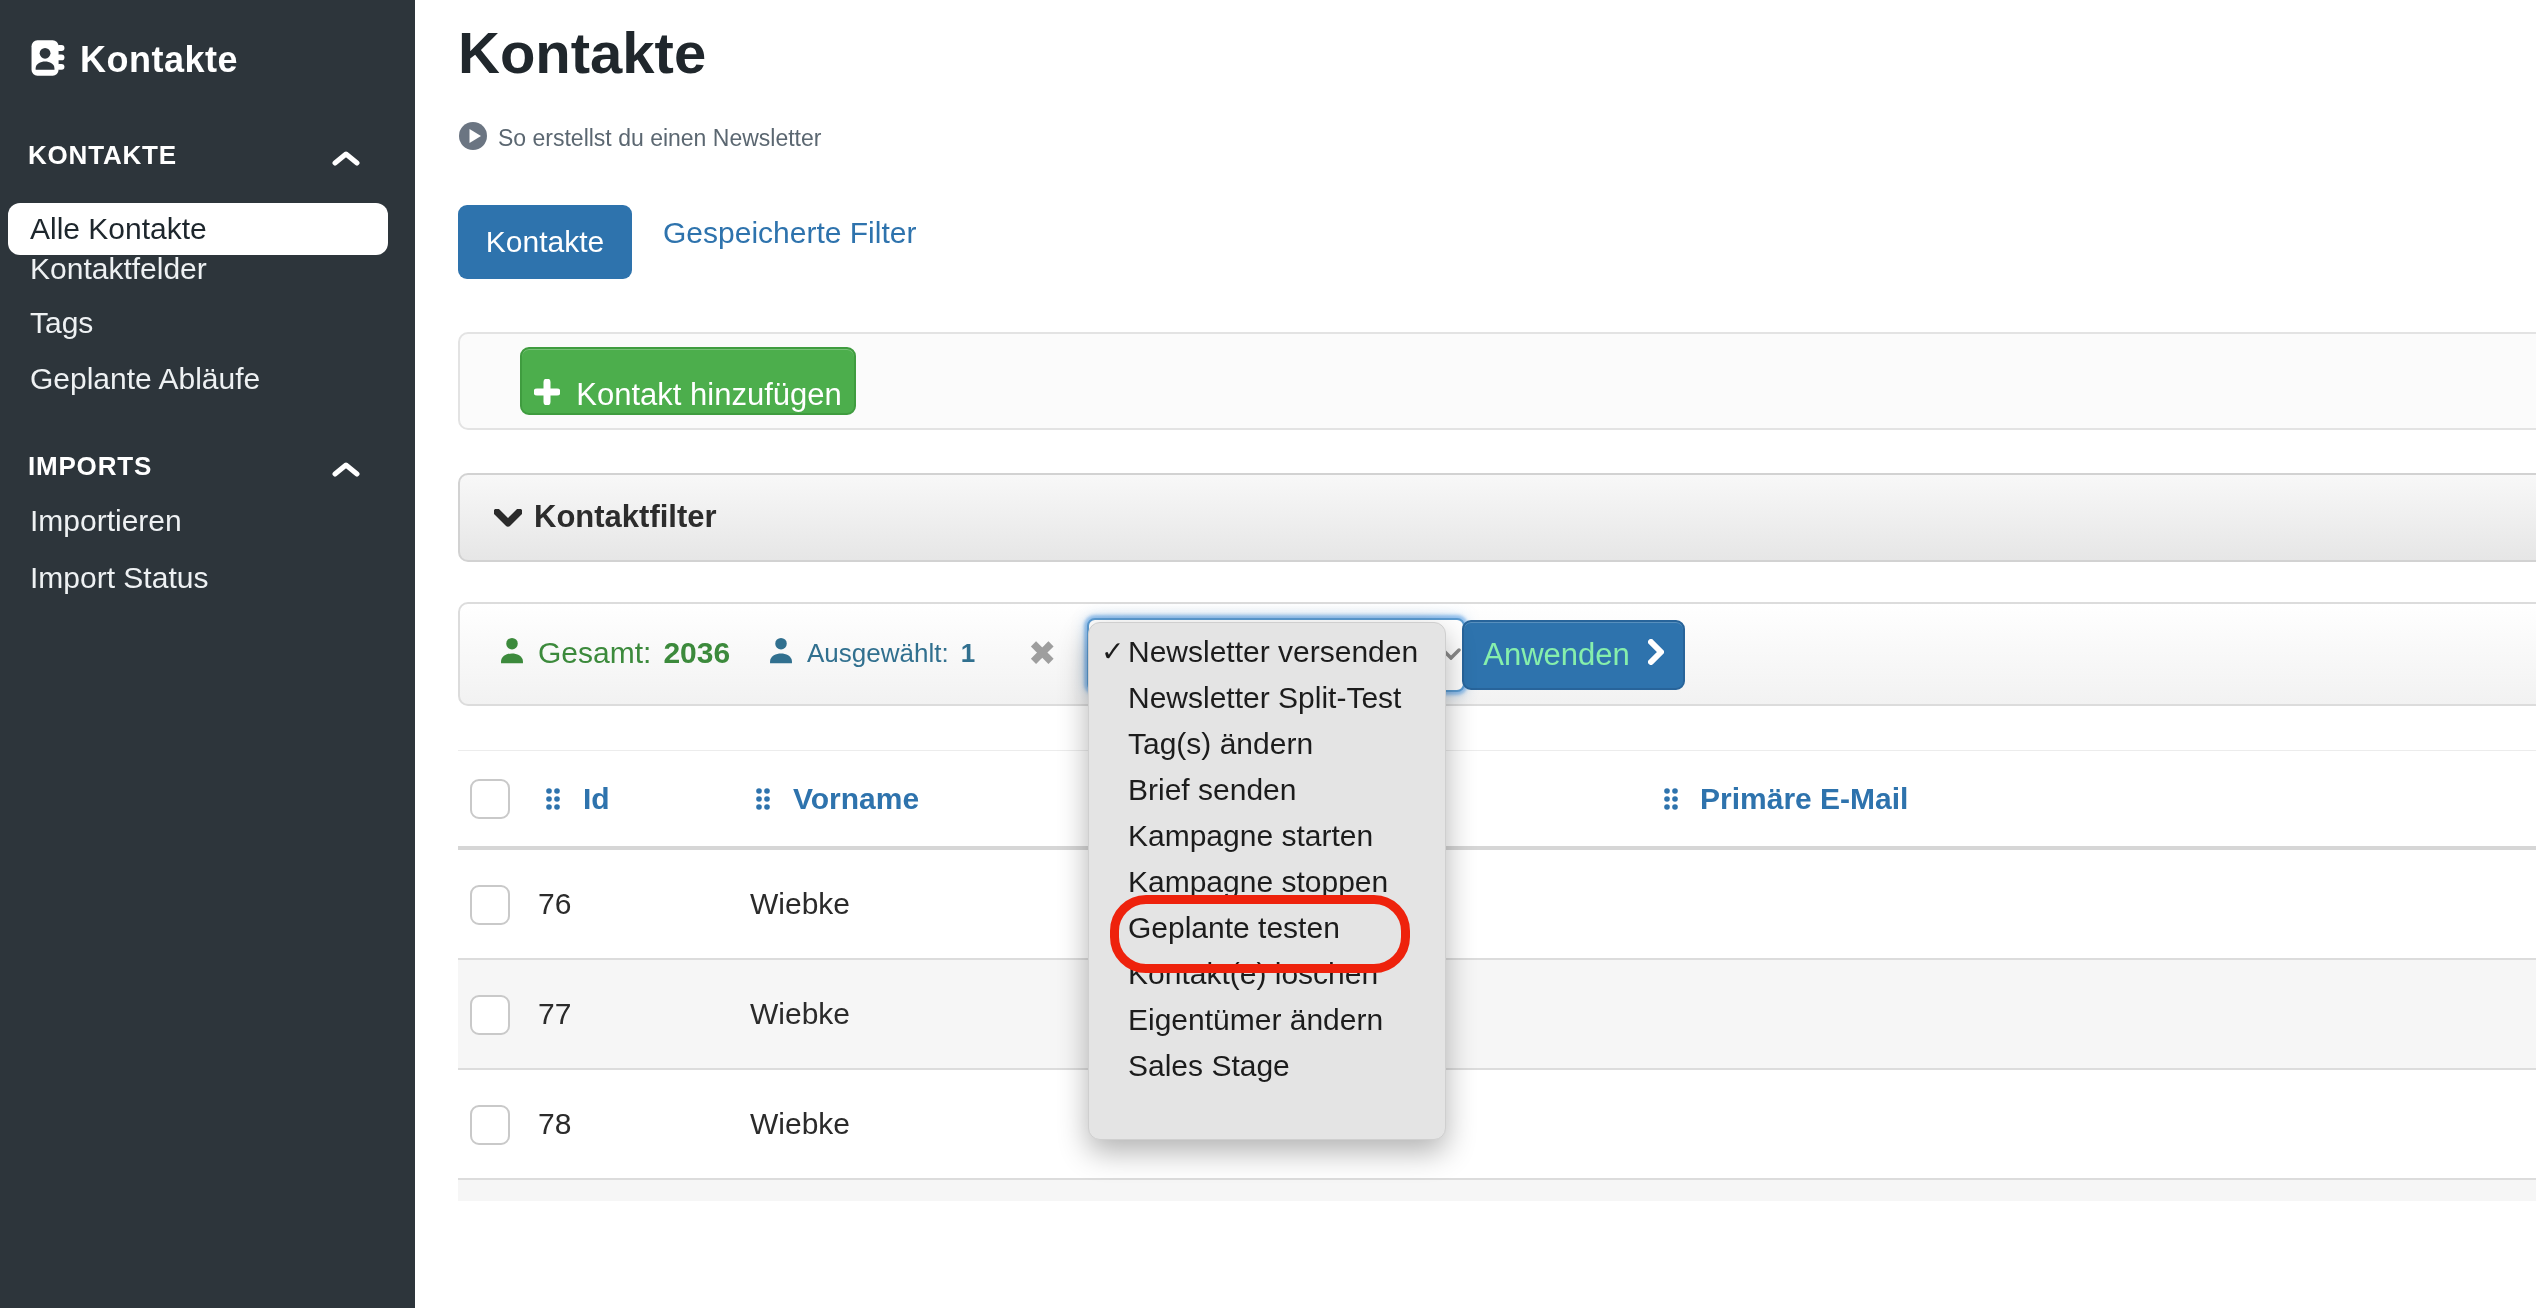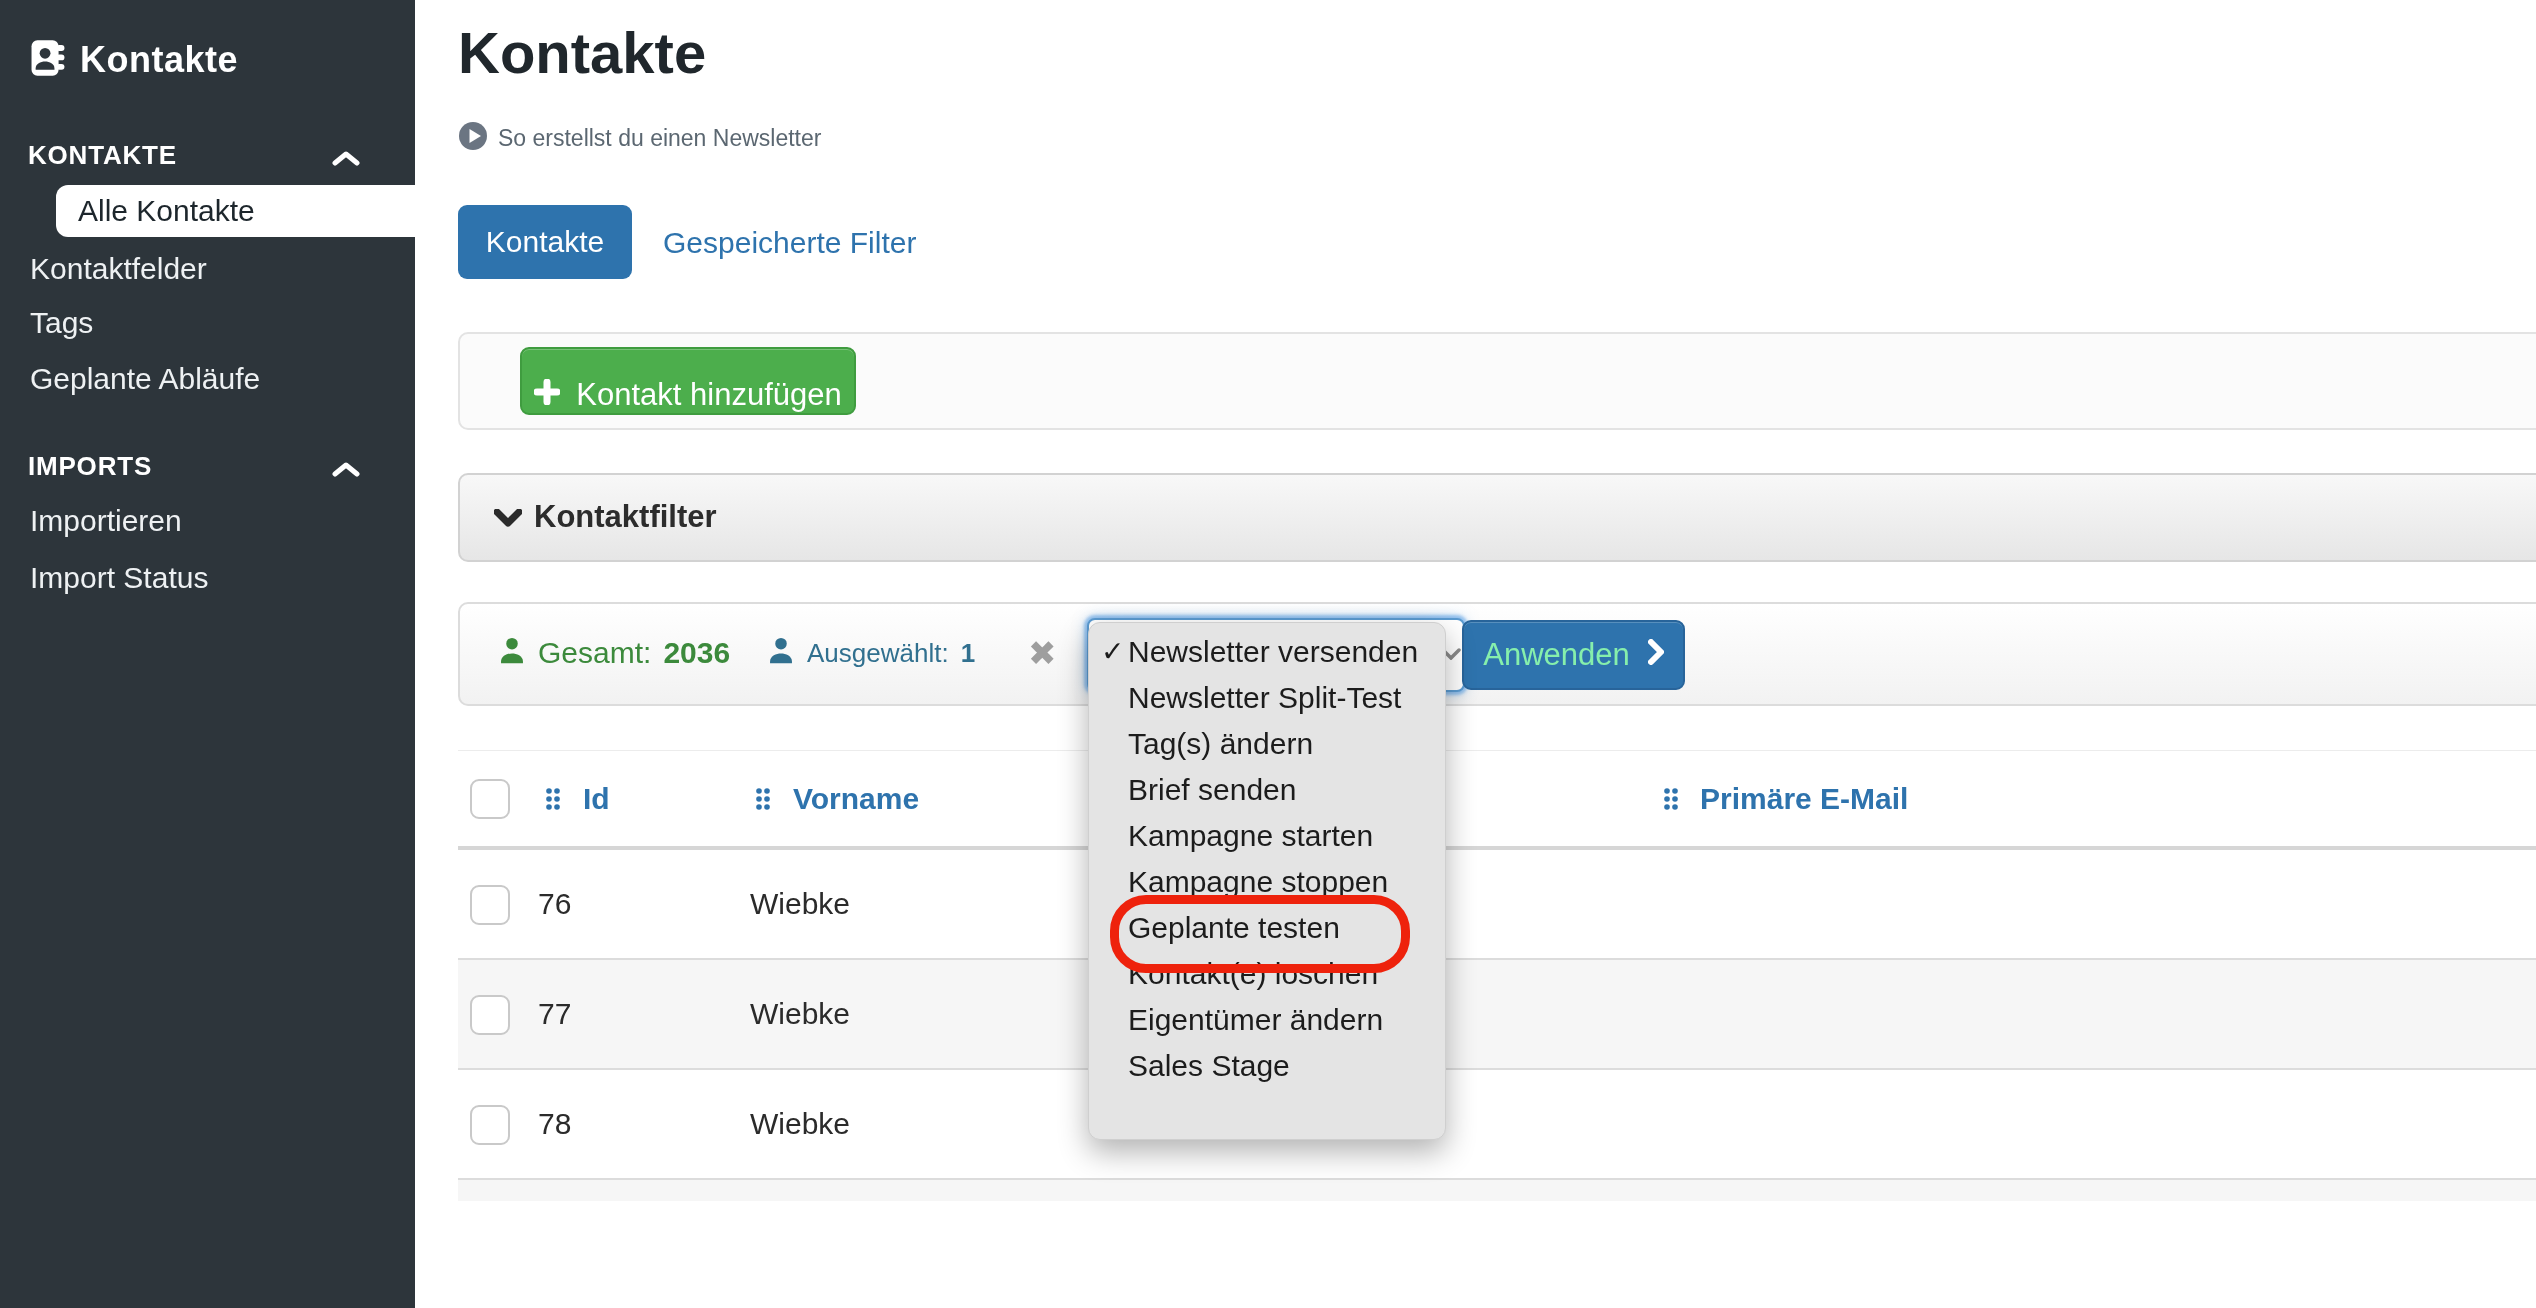--- a/index.html
+++ b/index.html
@@ -17,21 +17,21 @@
   .side-item{position:absolute;left:30px;font-size:30px;color:#eef1f3;cursor:pointer;white-space:nowrap;}
   .side-item-active{position:absolute;left:8px;width:380px;height:52px;background:#ffffff;border-radius:12px;}
   .side-item-active .lbl{position:absolute;left:22px;top:0;line-height:52px;font-size:30px;color:#1d262c;}
   
   .page-title{position:absolute;left:458px;top:18px;font-size:58px;line-height:70px;font-weight:700;color:#20272c;}
   .video-line{position:absolute;left:458px;top:122px;height:32px;display:flex;align-items:center;gap:10px;}
   .video-line .txt{font-size:23px;color:#5b6771;}
   
   .tab-active{position:absolute;left:458px;top:205px;width:174px;height:74px;background:#2e73ad;border-radius:9px;
     color:#fff;font-size:30px;display:flex;align-items:center;justify-content:center;cursor:pointer;}
-  .tab-link{position:absolute;left:663px;top:226px;font-size:30px;color:#2e73ad;cursor:pointer;}
+  .tab-link{position:absolute;left:663px;top:216px;font-size:30px;color:#2e73ad;cursor:pointer;}
   
   .panel-add{position:absolute;left:458px;top:332px;width:2090px;height:94px;background:#fbfbfb;
     border:2px solid #e3e3e3;border-radius:10px;}
   .btn-add{position:absolute;left:60px;top:13px;width:332px;height:64px;background:#4cae4c;border:2px solid #3f9c3f;
     border-radius:9px;color:#fff;display:flex;align-items:flex-end;gap:16px;justify-content:center;cursor:pointer;
     font-size:31px;box-shadow:inset 0 1px 0 rgba(255,255,255,.25);}
   .filter-bar{position:absolute;left:458px;top:473px;width:2090px;height:85px;
     background:linear-gradient(#f8f8f8,#e6e6e6);border:2px solid #d2d2d2;border-radius:10px;cursor:pointer;}
   .filter-bar .lbl{position:absolute;left:74px;top:0;line-height:83px;font-size:31px;font-weight:700;color:#2c2c2c;}
   .filter-bar .chev{position:absolute;left:34px;top:34px;}
@@ -98,21 +98,21 @@
 
     <div class="side-section-hd" style="top:140px;">
       <span>KONTAKTE</span>
       <span class="side-chevron">
         <svg width="28" height="16" viewBox="0 0 28 16">
             <path d="M3 13 L14 4 L25 13" stroke="#ffffff" stroke-width="5" fill="none" stroke-linecap="round" stroke-linejoin="round"></path>
           </svg>
       </span>
     </div>
 
-    <div class="side-item-active" style="top:185px;margin-left:48px;">
+    <div class="side-item-active" style="top:203px;">
       <span class="lbl">Alle Kontakte</span>
     </div>
     <div class="side-item" style="top:252px;">Kontaktfelder</div>
     <div class="side-item" style="top:306px;">Tags</div>
     <div class="side-item" style="top:362px;">Geplante Abläufe</div>
 
     <div class="side-section-hd" style="top:451px;">
       <span>IMPORTS</span>
       <span class="side-chevron">
         <svg width="28" height="16" viewBox="0 0 28 16">

